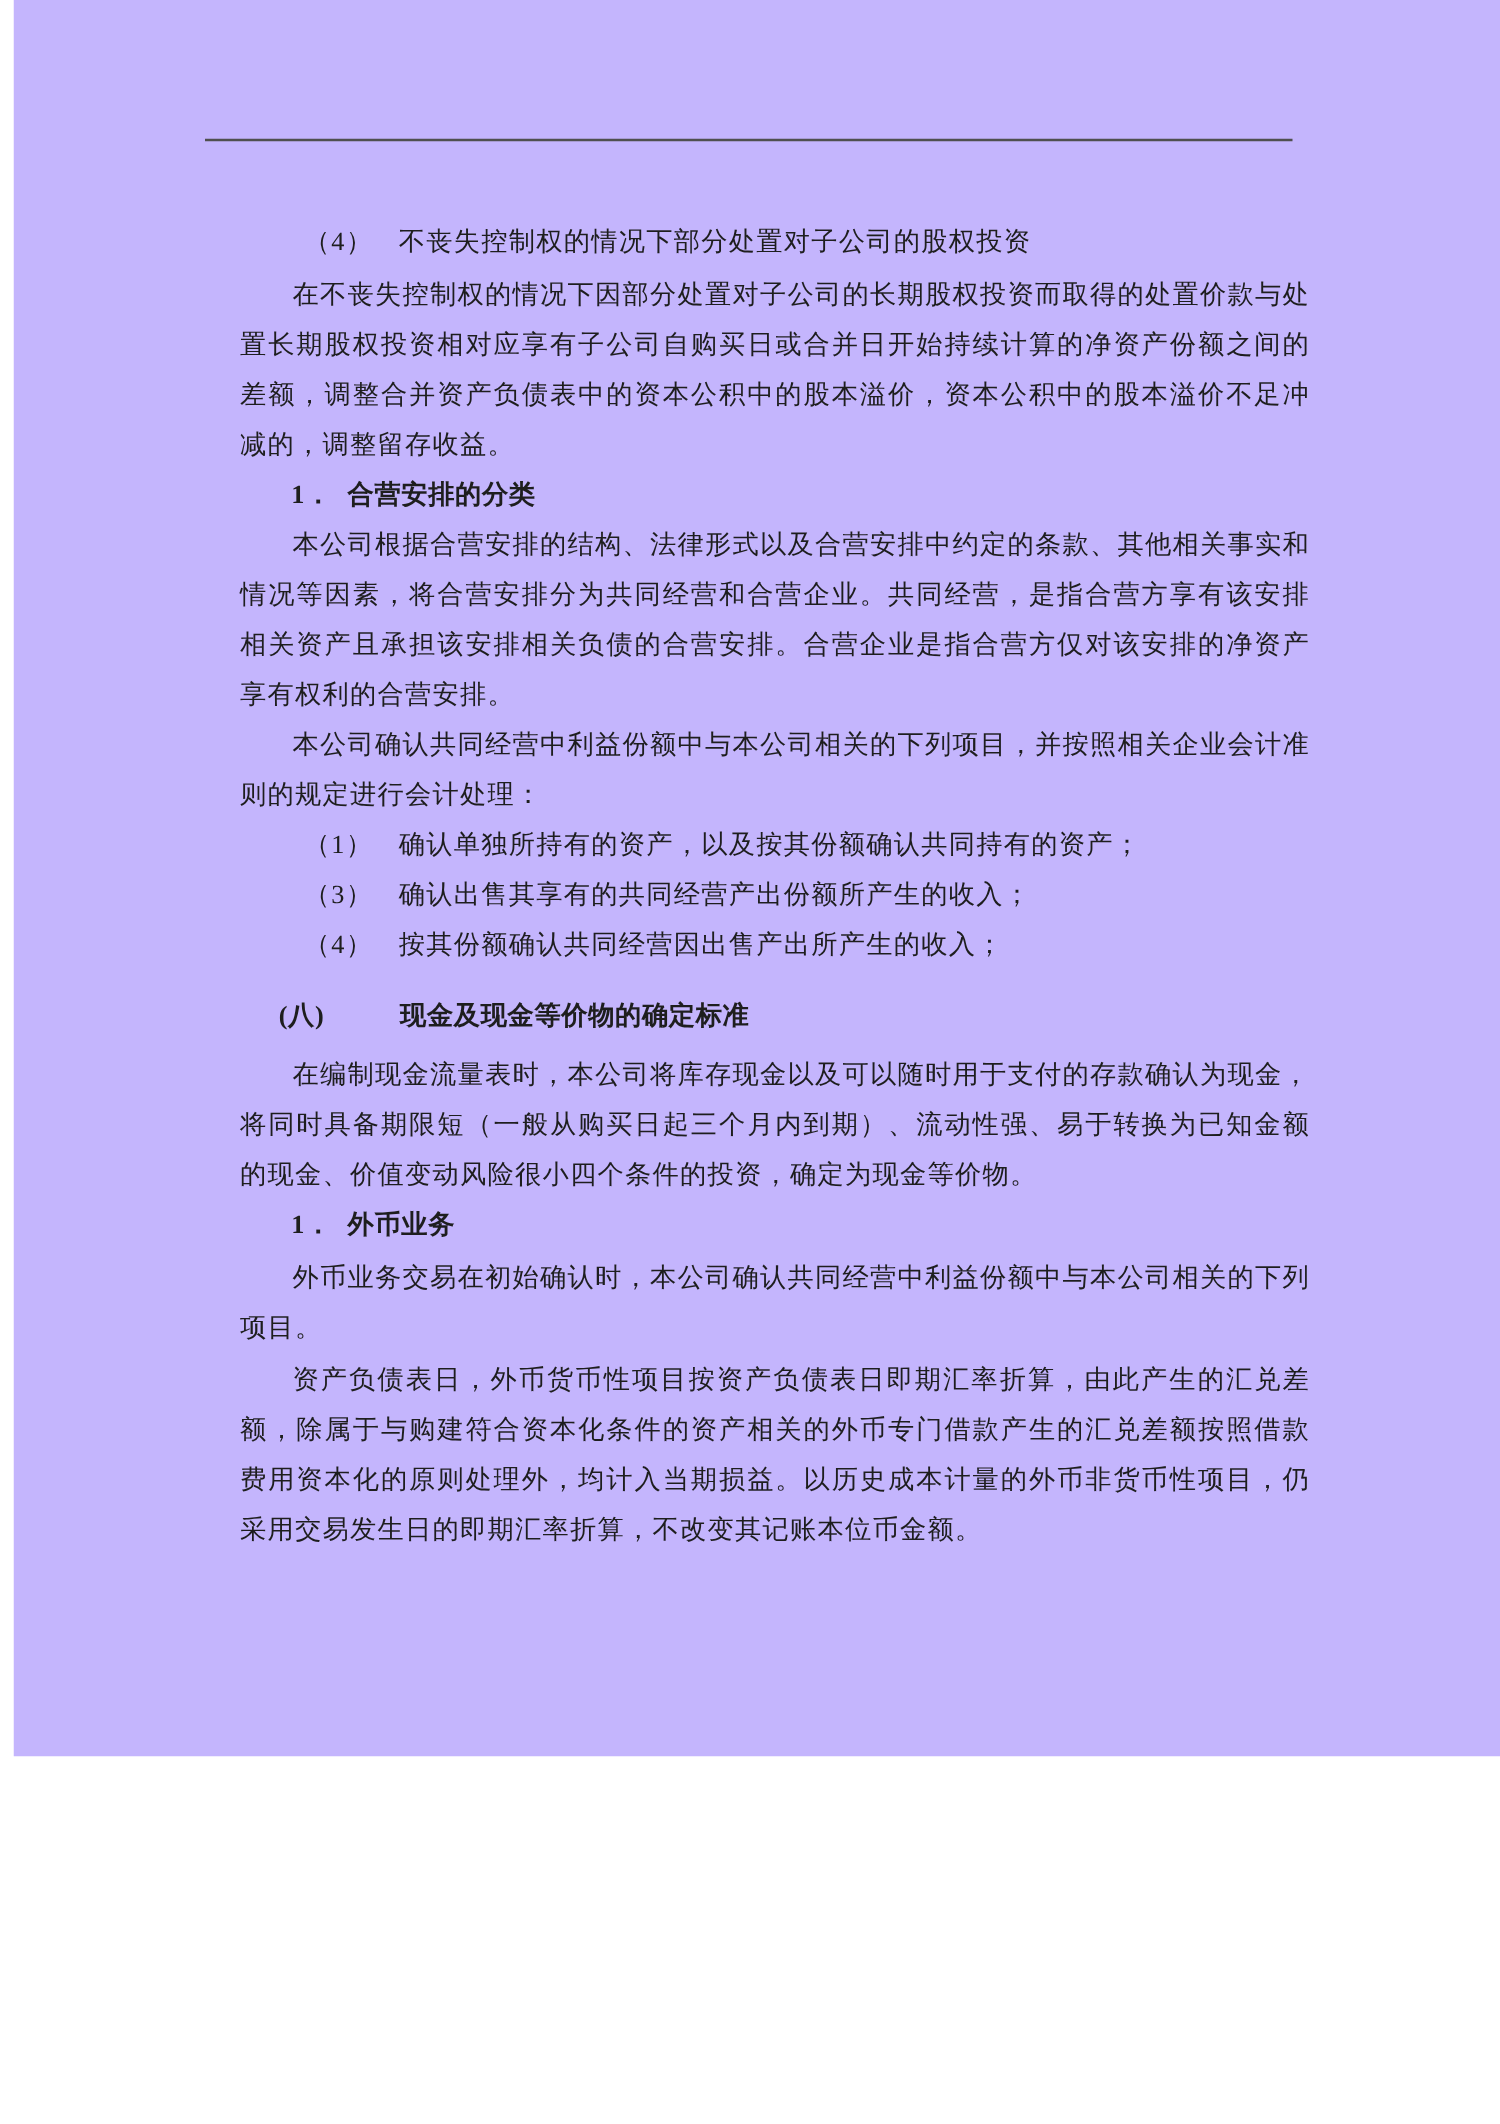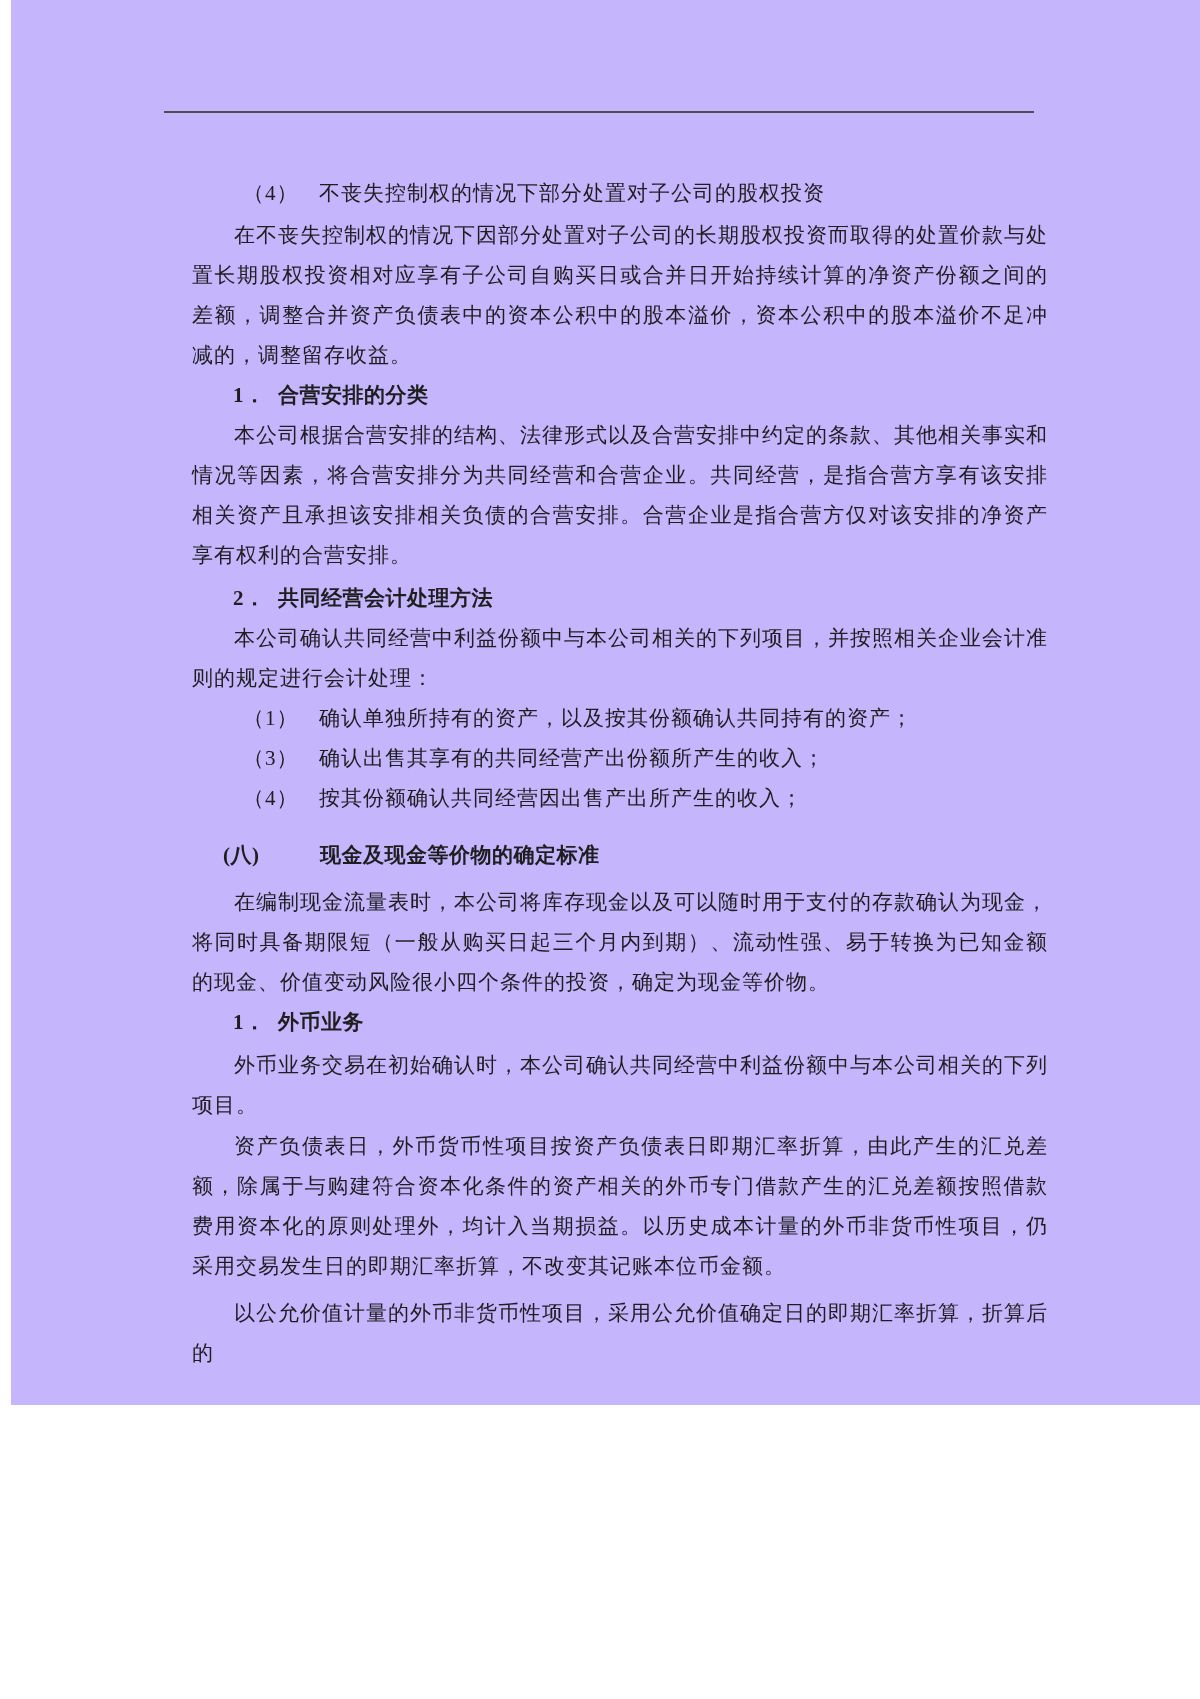--- a/index.html
+++ b/index.html
@@ -80,23 +80,20 @@
 
     <p class="para mt2">在不丧失控制权的情况下因部分处置对子公司的长期股权投资而取得的处置价款与处置长期股权投资相对应享有子公司自购买日或合并日开始持续计算的净资产份额之间的差额，调整合并资产负债表中的资本公积中的股本溢价，资本公积中的股本溢价不足冲减的，调整留存收益。</p>
 
 
     <div class="h-sub">
       <span class="num">1．</span><span>合营安排的分类</span>
     </div>
 
     <p class="para">本公司根据合营安排的结构、法律形式以及合营安排中约定的条款、其他相关事实和情况等因素，将合营安排分为共同经营和合营企业。共同经营，是指合营方享有该安排相关资产且承担该安排相关负债的合营安排。合营企业是指合营方仅对该安排的净资产享有权利的合营安排。</p>
 
-    <div class="h-sub mt3">
-      <span class="num">2．</span><span>共同经营会计处理方法</span>
-    </div>
 
     <p class="para">本公司确认共同经营中利益份额中与本公司相关的下列项目，并按照相关企业会计准则的规定进行会计处理：</p>
 
     <div class="list-item">
       <span class="num">（1）</span><span>确认单独所持有的资产，以及按其份额确认共同持有的资产；</span>
     </div>
     <div class="list-item">
       <span class="num">（3）</span><span>确认出售其享有的共同经营产出份额所产生的收入；</span>
     </div>
     <div class="list-item">
@@ -111,21 +108,20 @@
 
 
     <div class="h-sub">
       <span class="num">1．</span><span>外币业务</span>
     </div>
 
     <p class="para mt3">外币业务交易在初始确认时，本公司确认共同经营中利益份额中与本公司相关的下列项目。</p>
 
     <p class="para mt1">资产负债表日，外币货币性项目按资产负债表日即期汇率折算，由此产生的汇兑差额，除属于与购建符合资本化条件的资产相关的外币专门借款产生的汇兑差额按照借款费用资本化的原则处理外，均计入当期损益。以历史成本计量的外币非货币性项目，仍采用交易发生日的即期汇率折算，不改变其记账本位币金额。</p>
 
-    <p class="para mt7">以公允价值计量的外币非货币性项目，采用公允价值确定日的即期汇率折算，折算后的</p>
 
   </div>
 
   <div class="footer">
     <span class="footer-label">财务报表附注</span><span class="footer-page">第7页</span>
   </div>
 
 </div>
 
 </body></html>

